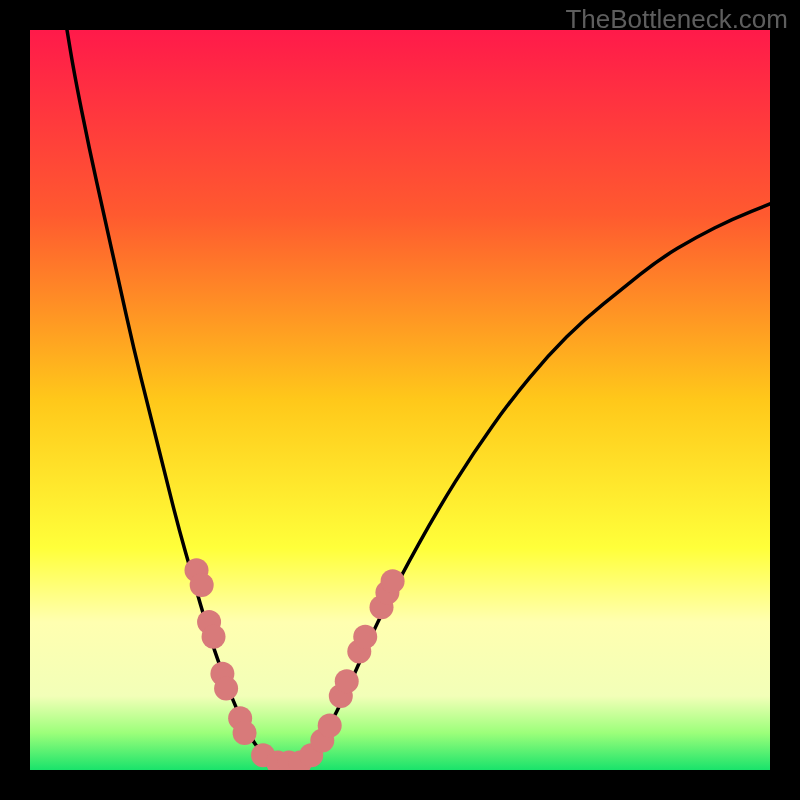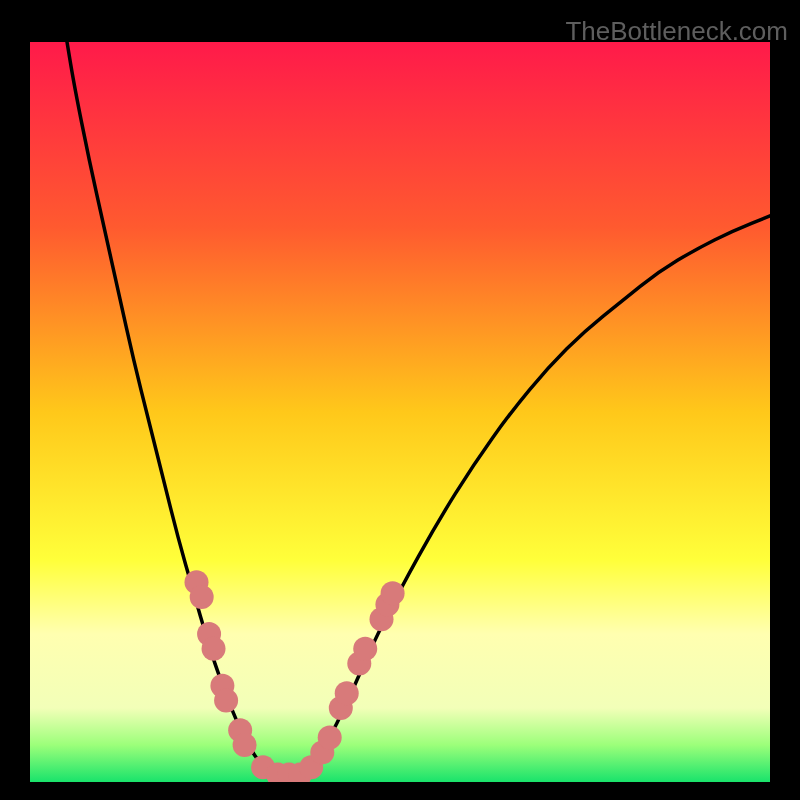--- a/index.html
+++ b/index.html
@@ -6,21 +6,21 @@
     margin: 0;
     padding: 0;
     width: 800px;
     height: 800px;
     background: #000;
     font-family: Arial, Helvetica, sans-serif;
     overflow: hidden;
   }
   .frame {
     position: absolute;
-    top: 12px;
+    top: 0;
     left: 0;
     width: 800px;
     height: 640px;
     background: #000;
   }
   .plot-area {
     position: absolute;
     left: 30px;
     top: 30px;
     width: 740px;

